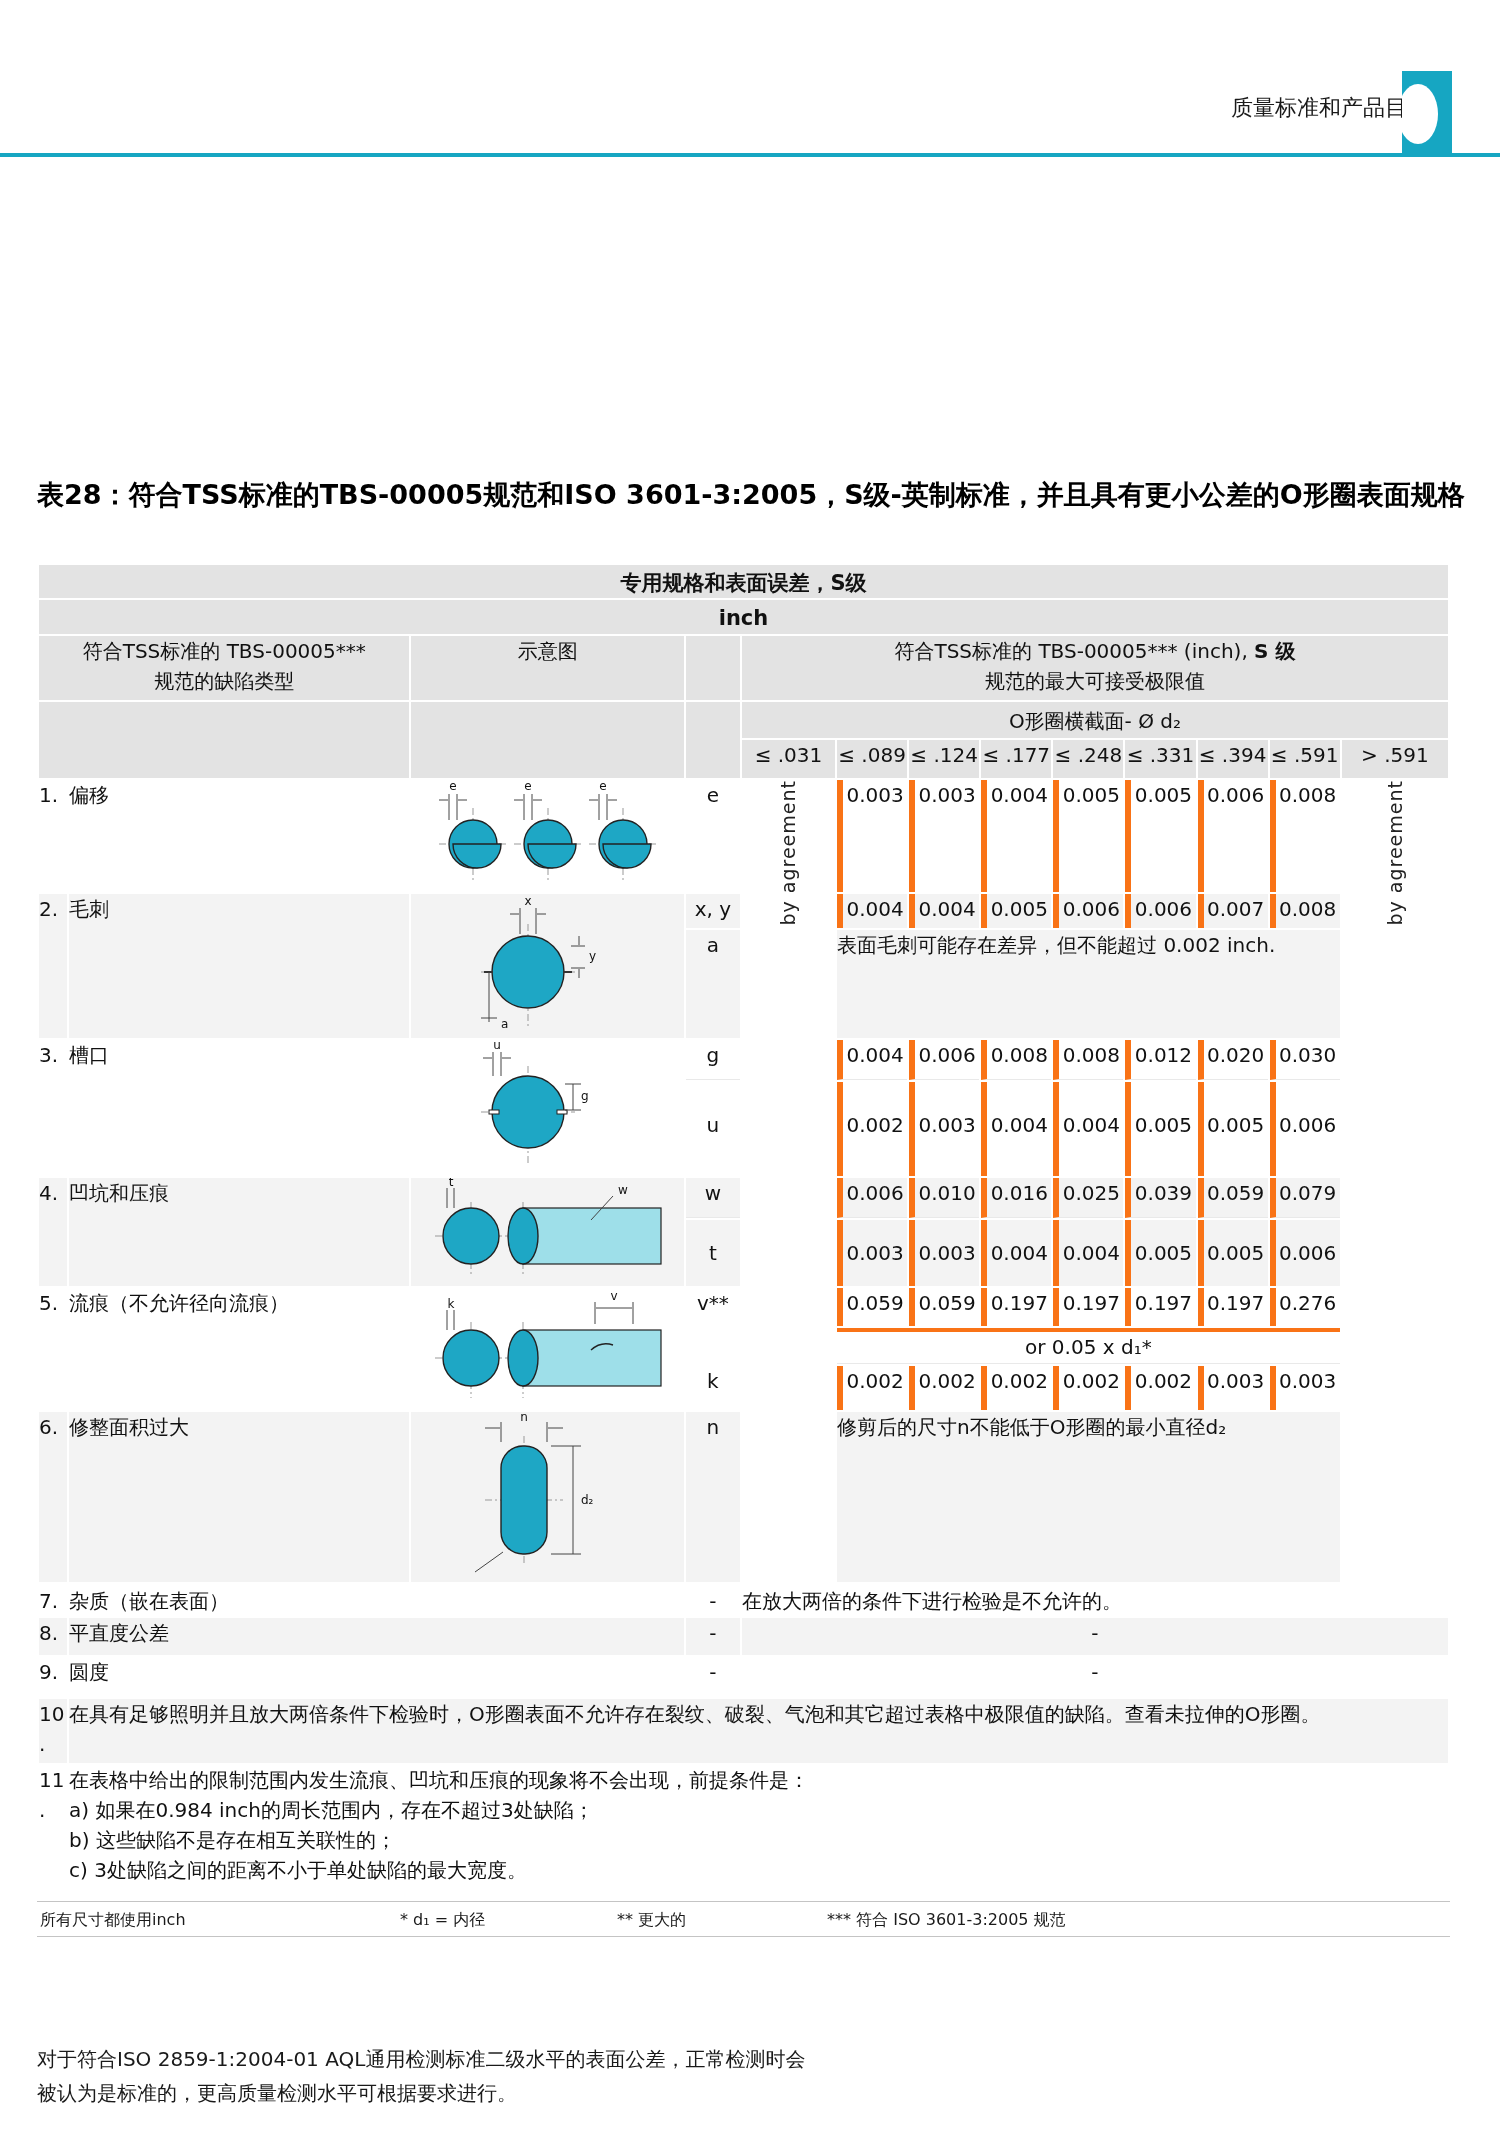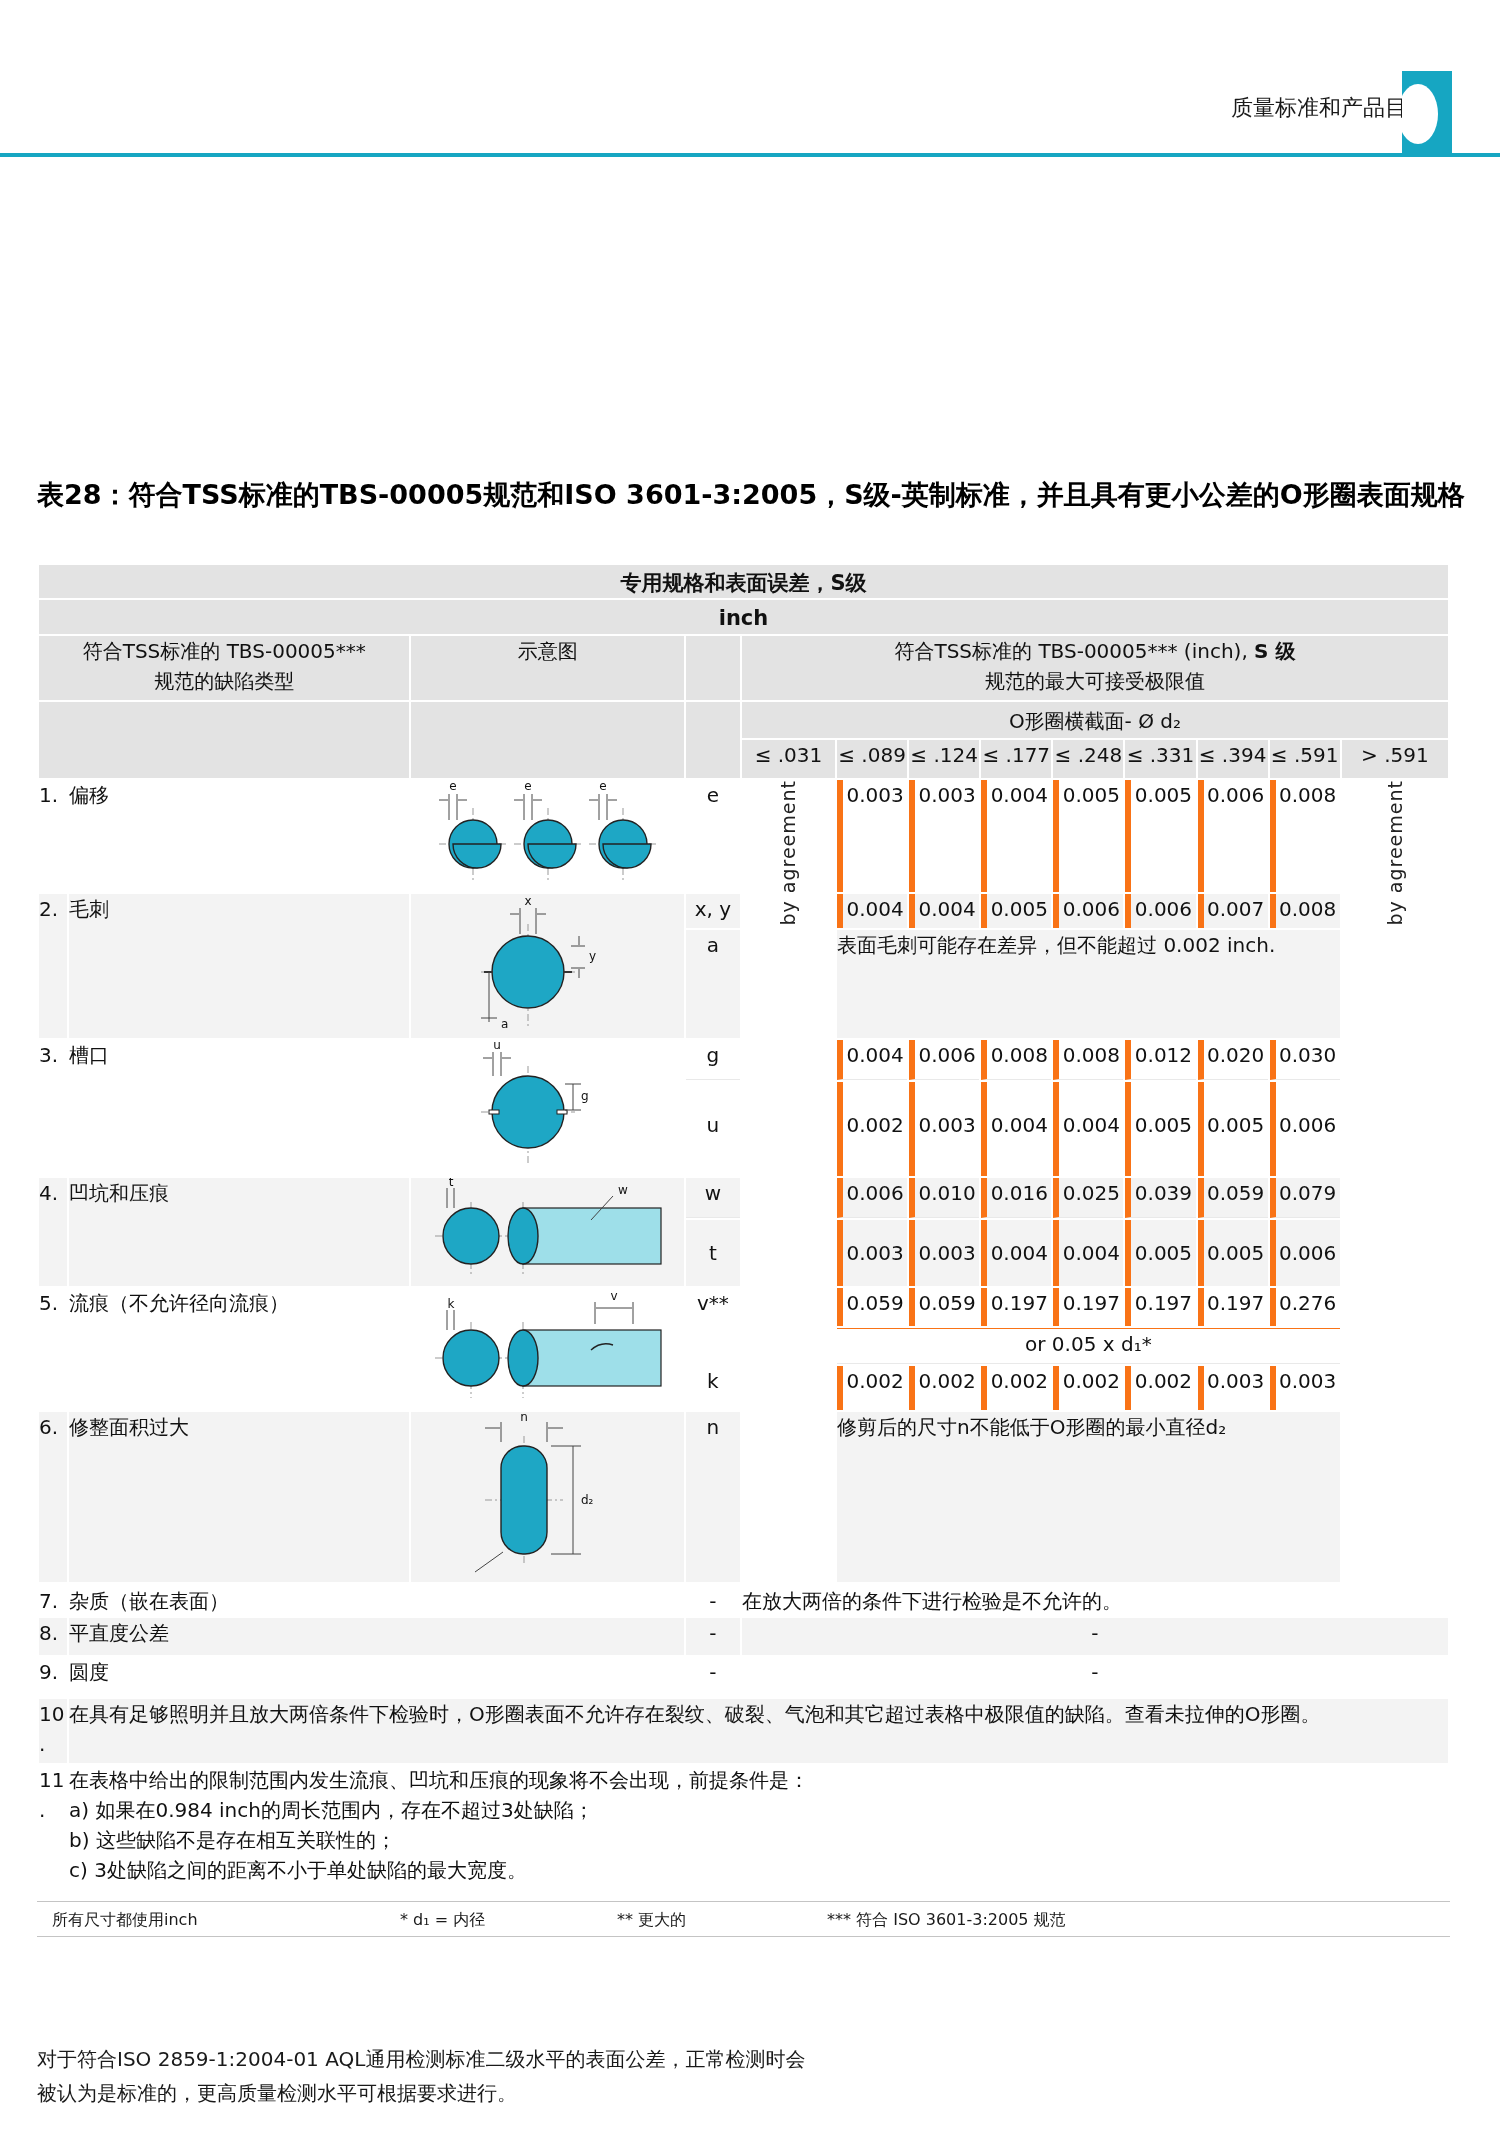--- a/index.html
+++ b/index.html
@@ -35,21 +35,21 @@
   td.bigtext { padding:5px 0 0 52px; line-height:33px; }
   td.ba { background:#ffffff !important; text-align:center; vertical-align:middle; }
   .rot { writing-mode:vertical-rl; transform:rotate(180deg); display:inline-block;
          font-size:19px; color:#222; letter-spacing:1px; }
   td.sch { text-align:center; padding-top:6px; }
   svg text { font-family:"DejaVu Sans", sans-serif; font-size:12px; fill:#111; }
   
   .footline { position:relative; margin-top:2px; height:34px;
               border-top:1px solid #c4c4c4; border-bottom:1px solid #c4c4c4; font-size:16px; color:#1a1a1a; }
   .footline span { position:absolute; top:8px; white-space:nowrap; }
-  .fn0 { left:15px; } .fn1 { left:363px; } .fn2 { left:580px; } .fn3 { left:790px; }
+  .fn0 { left:3px; } .fn1 { left:363px; } .fn2 { left:580px; } .fn3 { left:790px; }
   
   .bottom-note { position:absolute; left:37px; top:2042px; width:770px;
                  font-size:20px; line-height:34px; color:#1a1a1a; }
 </style>
 </head>
 <body>
 
 <div class="page">
 
   <div class="hdr-title">质量标准和产品目录</div>
@@ -335,21 +335,21 @@
       <td class="sym" rowspan="2">v**</td>
       <td class="val">0.059</td>
       <td class="val">0.059</td>
       <td class="val">0.197</td>
       <td class="val">0.197</td>
       <td class="val">0.197</td>
       <td class="val">0.197</td>
       <td class="val">0.276</td>
     </tr>
     <tr class="w" style="height:36px">
-      <td class="note-c" colspan="7" style="border-top:1px solid #f97316;border-bottom:1px solid #e9e9e9">or 0.05 x d₁*</td>
+      <td class="note-c" colspan="7" style="border-top:4px solid #f97316;border-bottom:1px solid #e9e9e9">or 0.05 x d₁*</td>
     </tr>
     <tr class="w" style="height:44px">
       <td class="sym">k</td>
       <td class="val">0.002</td>
       <td class="val">0.002</td>
       <td class="val">0.002</td>
       <td class="val">0.002</td>
       <td class="val">0.002</td>
       <td class="val">0.003</td>
       <td class="val">0.003</td>

